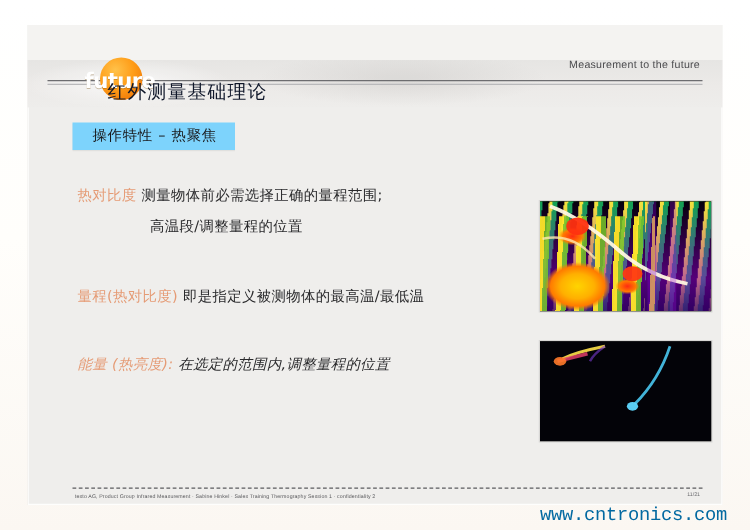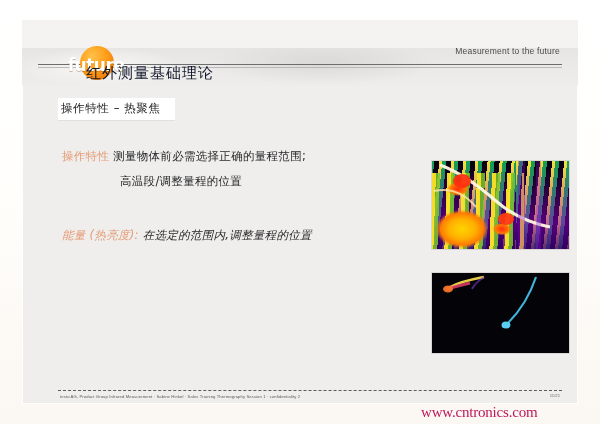--- a/index.html
+++ b/index.html
@@ -105,22 +105,22 @@
     font-family: "DejaVu Sans", sans-serif;
     font-size: 15px;
     color: #0f172a;
     letter-spacing: 1px;
   }
 
   
   .subtitle-chip {
     position: absolute;
     left: 36px; top: 78px;
-    background: #ffffff;
-    padding: 3px 14px 4px 3px;
+    background: #7dd3fc;
+    padding: 3px 14px 4px 16px;
     font-family: "DejaVu Sans", sans-serif;
     font-size: 11.5px;
     color: #19191b;
     letter-spacing: 0.6px;
     box-shadow: 0 1px 0 rgba(0,0,0,0.06);
   }
 
   
   .body-block {
     position: absolute;
@@ -218,24 +218,24 @@
     position: absolute;
     right: 18px; top: 373px;
     font-family: "Liberation Sans", sans-serif;
     font-size: 4.2px;
     color: #6b6b6e;
   }
 
   
   .watermark {
     position: absolute;
-    left: 421px; top: 404px;
-    font-family: Liberation Serif, serif;
+    left: 432px; top: 404px;
+    font-family: Liberation Mono, monospace;
     font-size: 15px;
-    color: #be185d;
+    color: #0369a1;
     letter-spacing: -0.2px;
   }
 </style>
 </head>
 <body>
 
 <div id="slide-root">
   <div class="page-bg"></div>
 
   <div class="slide">
@@ -252,22 +252,25 @@
     </div>
 
     <div class="tagline">Measurement to the future</div>
 
     <div class="slide-title">红外测量基础理论</div>
 
     <div class="subtitle-chip">操作特性 – 热聚焦</div>
 
     <div class="body-block">
       <p class="para p1">
-        <span class="hl">操作特性</span><span> 测量物体前必需选择正确的量程范围;</span>
+        <span class="hl">热对比度</span><span> 测量物体前必需选择正确的量程范围;</span>
         <span class="indent">高温段/调整量程的位置</span>
+      </p>
+      <p class="para p2">
+        <span class="hl">量程(热对比度)</span><span> 即是指定义被测物体的最高温/最低温</span>
       </p>
       <p class="para p3">
         <span class="hl">能量 (热亮度):</span><span> 在选定的范围内,调整量程的位置</span>
       </p>
     </div>
 
     <div class="thermal" id="thermal-1">
       <div class="t1-art"></div>
       <div class="t1-left"></div>
       <div class="t1-yellowblob"></div>

